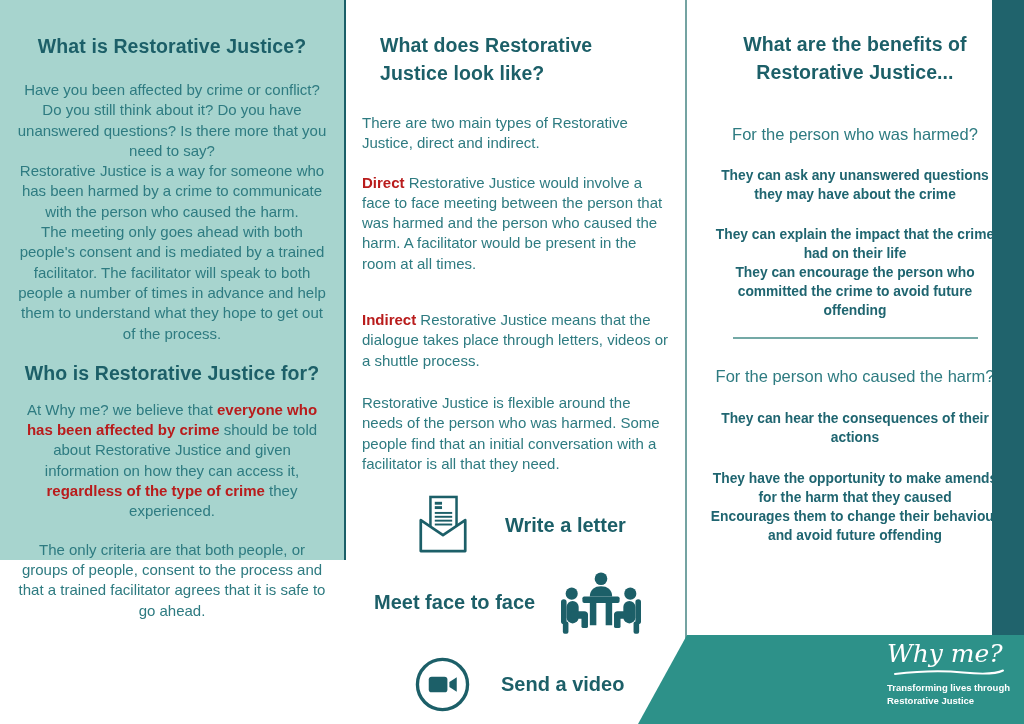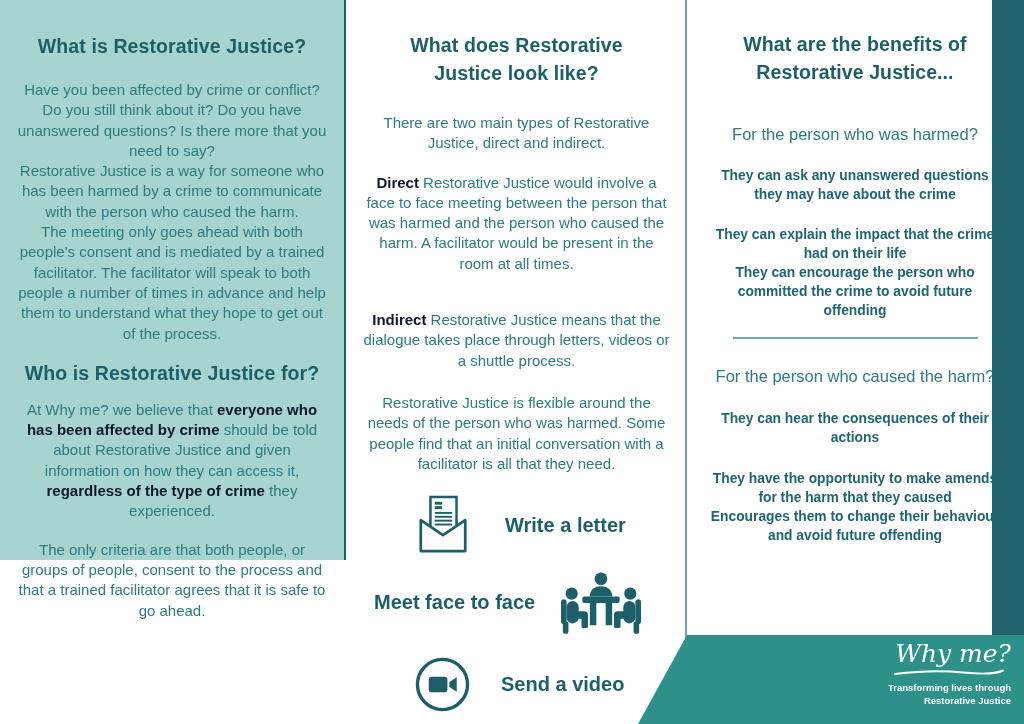--- a/index.html
+++ b/index.html
@@ -13,21 +13,20 @@
 
   
   .col-left {
     position:absolute; left:0; top:0; width:346px; height:560px;
     background:#a7d4ce; border-right:2px solid #1c5f68;
     box-sizing:border-box; padding:0 17px; text-align:center;
   }
   .col-mid {
     position:absolute; left:348px; top:0; width:337px; height:724px;
     background:#ffffff; box-sizing:border-box; padding:0 14px;
-    text-align:center;
   }
   .col-right {
     position:absolute; left:685px; top:0; width:338px; height:724px;
     background:#ffffff; border-left:2px solid #74a3a2;
     box-sizing:border-box; padding:0 16px; text-align:center;
   }
   .side-band {
     position:absolute; left:992px; top:0; width:32px; height:636px;
     background:#20636c;
   }
@@ -35,21 +34,21 @@
   
   h1 {
     font-size:19.5px; line-height:26px; font-weight:bold;
     color:#1c5f68; margin:0; letter-spacing:0.1px;
   }
   .col-mid h1, .col-right h1 { line-height:28px; }
   p, .benefit, .subhead { margin:0; }
   .body-text {
     font-size:15px; line-height:20.3px; color:#2e7b81;
   }
-  .body-text strong { font-weight:bold; color:#0f172a; }
+  .body-text strong { font-weight:bold; color:#b91c1c; }
 
   .m-top-33 { margin-top:33px; }
   .m-top-31 { margin-top:31px; }
   .m-top-30 { margin-top:30px; }
   .m-top-26 { margin-top:26px; }
   .m-top-21 { margin-top:21px; }
   .m-top-20 { }
   .m-top-19 { margin-top:19px; }
   .m-top-18 { margin-top:18px; }
   .m-top-16 { margin-top:16px; }
@@ -81,21 +80,21 @@
     margin:17px auto 0;
   }
 
   
   .footer-wedge {
     position:absolute; left:600px; top:635px; width:424px; height:89px;
     background:#2d9189; z-index:5;
     clip-path:polygon(87px 0, 424px 0, 424px 89px, 38px 89px);
   }
   .logo-block {
-    position:absolute; right:13px; top:6px; width:124px; text-align:right;
+    position:absolute; right:13px; top:6px; width:124px; text-align:left;
   }
   .logo-script {
     font-family:"DejaVu Serif", serif; font-style:italic;
     font-size:25px; line-height:26px; color:#ffffff; white-space:nowrap;
   }
   .logo-underline { display:block; margin:0 auto; }
   .tagline {
     margin-top:4px; font-size:9.5px; line-height:13px; font-weight:bold;
     color:#ffffff;
   }

